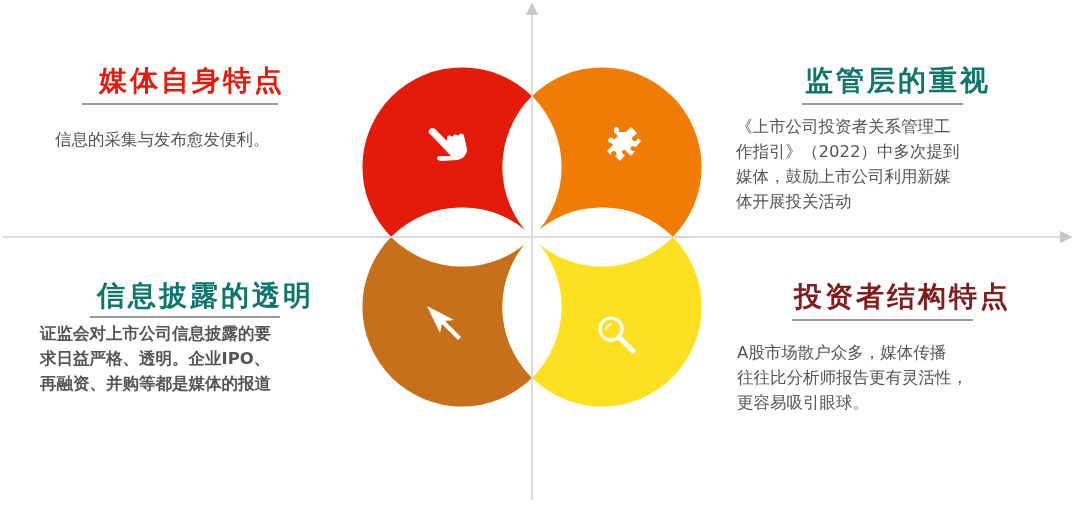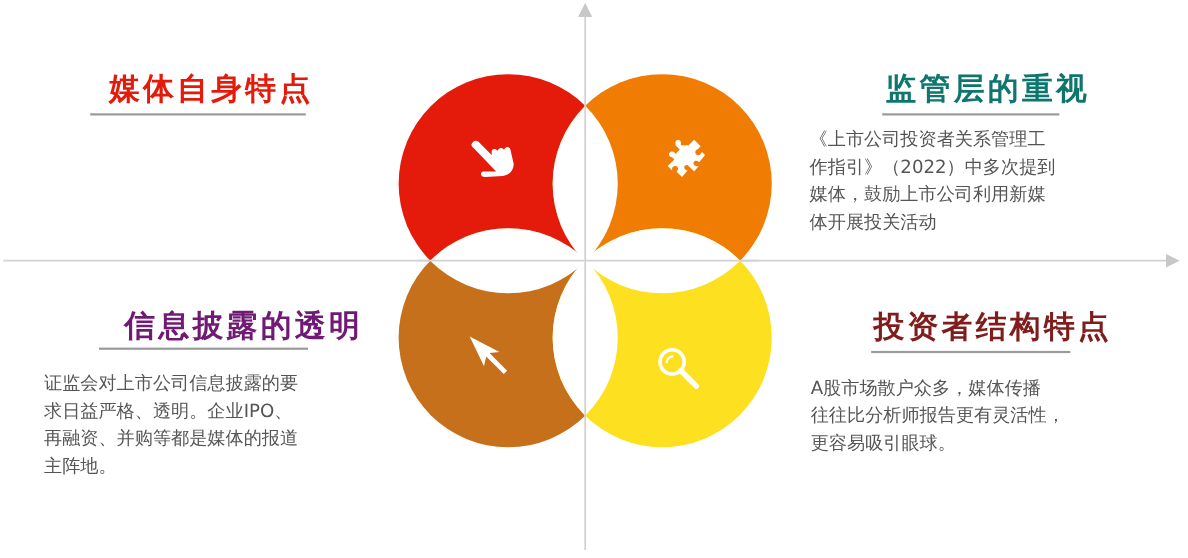--- a/index.html
+++ b/index.html
@@ -68,42 +68,42 @@
     <circle cx="13" cy="13" r="11" fill="none" stroke="#ffffff" stroke-width="3.2"></circle>
     <path d="M8,14 A6,6 0 0 1 14,8" fill="none" stroke="#ffffff" stroke-width="2"></path>
     <line x1="21" y1="21" x2="35" y2="35" stroke="#ffffff" stroke-width="5" stroke-linecap="round"></line>
   </g>
 </svg>
 
 <div class="block">
   <div class="title" style="left:99px; top:69px; color:#E41B0B;">媒体自身特点</div>
   <div class="rule" style="left:82px; top:103px; width:196px;"></div>
   <div class="body-text" style="left:55px; top:127px;">
+    <p>信息的采集与发布愈发便利。</p>
   </div>
 </div>
 
 <div class="block">
   <div class="title" style="left:805px; top:69px; color:#0f766e;">监管层的重视</div>
   <div class="rule" style="left:802px; top:103px; width:161px;"></div>
   <div class="body-text" style="left:736px; top:114px;">
     <p>《上市公司投资者关系管理工</p>
     <p>作指引》（2022）中多次提到</p>
     <p>媒体，鼓励上市公司利用新媒</p>
     <p>体开展投关活动</p>
   </div>
 </div>
 
 <div class="block">
-  <div class="title" style="left:97px; top:284px; color:#701a75;margin-left:16px;">信息披露的透明</div>
+  <div class="title" style="left:97px; top:284px; color:#0f766e;">信息披露的透明</div>
   <div class="rule" style="left:90px; top:316px; width:190px;"></div>
-  <div class="body-text" style="left:40px; top:336px;">
+  <div class="body-text" style="left:40px; top:321px;font-weight:bold;">
     <p>证监会对上市公司信息披露的要</p>
     <p>求日益严格、透明。企业IPO、</p>
     <p>再融资、并购等都是媒体的报道</p>
-    <p>主阵地。</p>
   </div>
 </div>
 
 <div class="block">
   <div class="title" style="left:794px; top:285px; color:#7f1d1d;text-align:right;">投资者结构特点</div>
   <div class="rule" style="left:792px; top:319px; width:181px;"></div>
   <div class="body-text" style="left:737px; top:340px;">
     <p>A股市场散户众多，媒体传播</p>
     <p>往往比分析师报告更有灵活性，</p>
     <p>更容易吸引眼球。</p>

